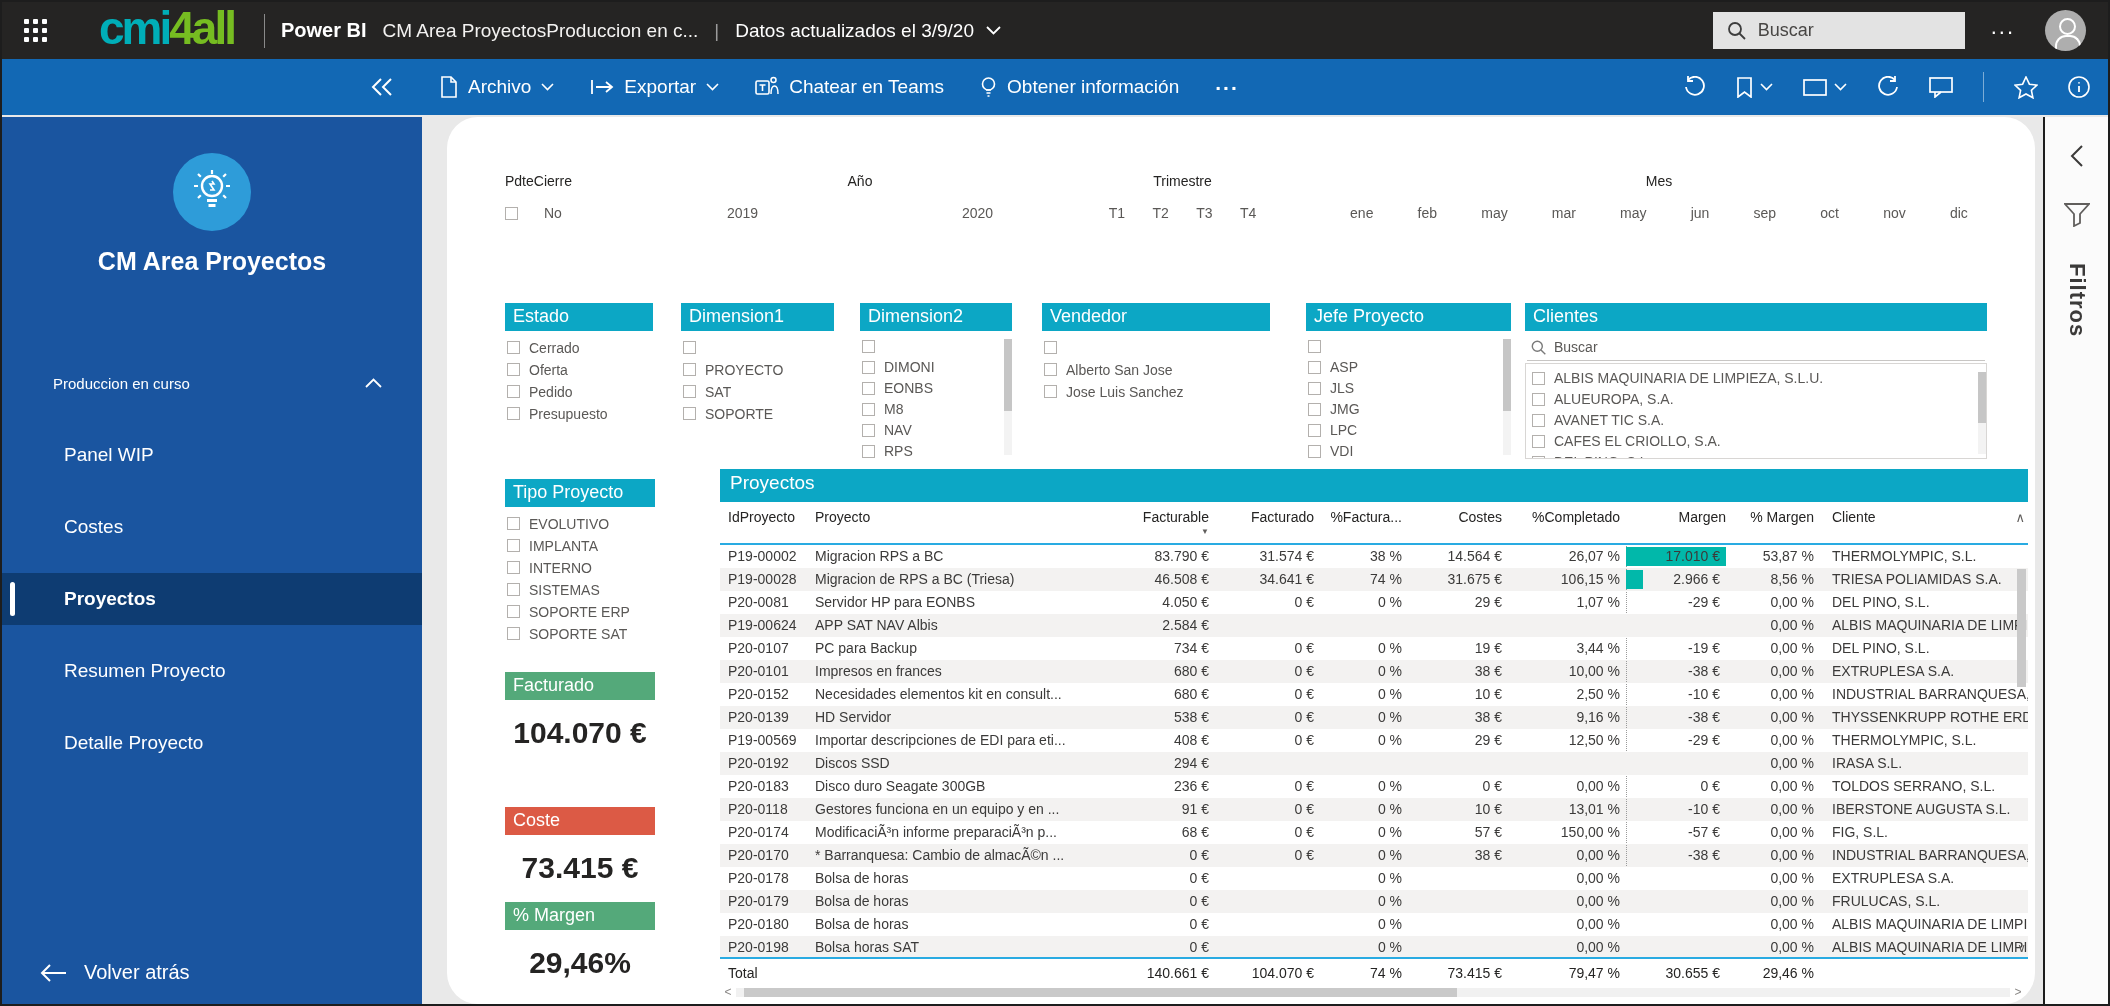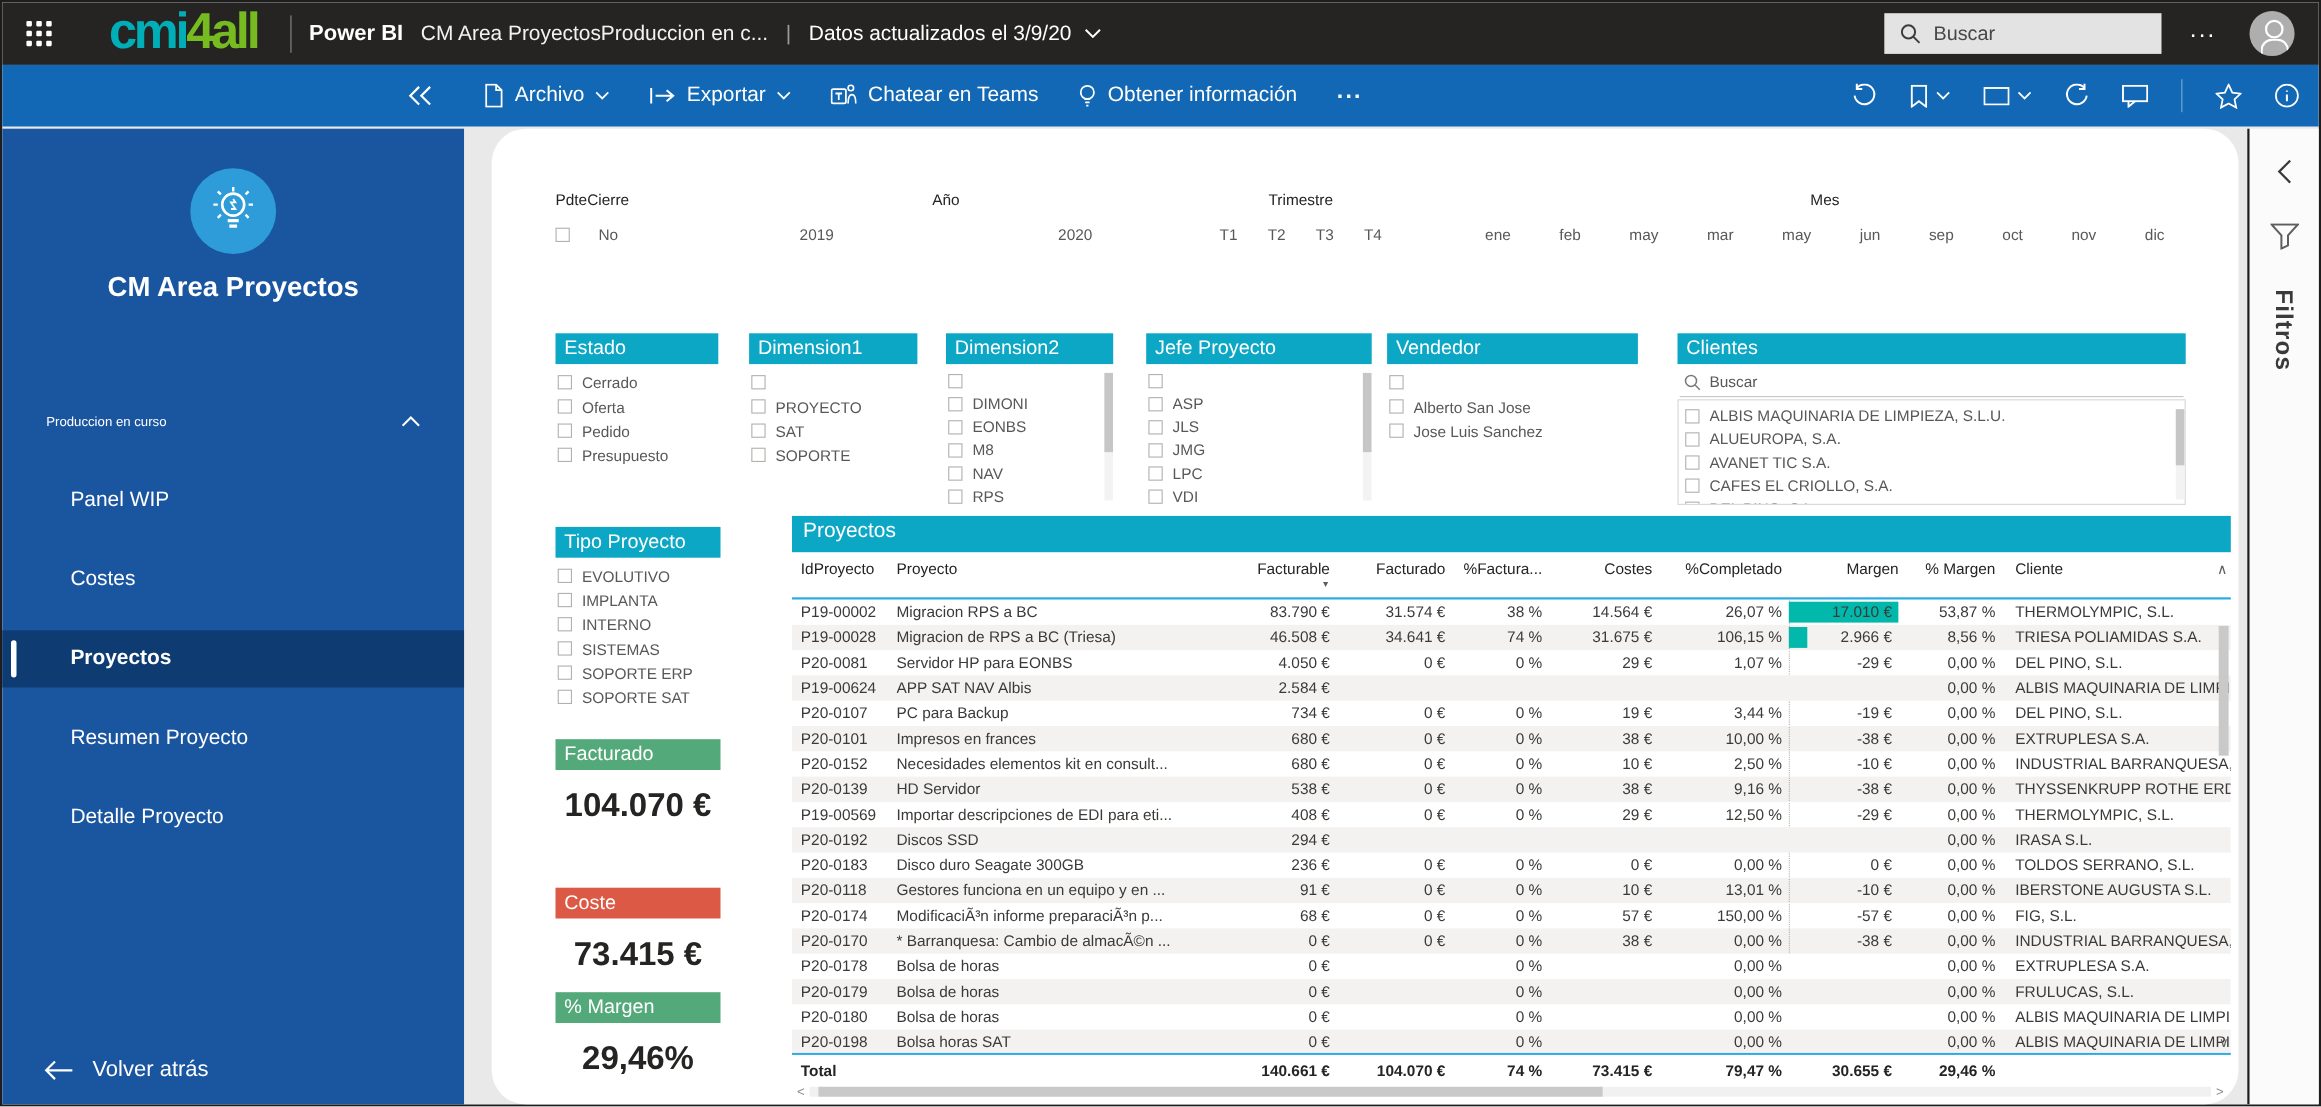--- a/index.html
+++ b/index.html
@@ -40,21 +40,21 @@
   .tb-right{margin-left:auto;display:flex;align-items:center;gap:30px;}
   .tb-right .sep{width:1px;height:30px;background:rgba(255,255,255,.45);}
   .iconbtn{display:flex;align-items:center;gap:7px;cursor:pointer;}
 
   
   .sidebar{position:absolute;top:115px;left:0;width:420px;bottom:0;background:var(--sidebar-bg,#1A55A0);color:#fff;}
   .side-icon{width:78px;height:78px;border-radius:50%;background:#2E9CD9;margin:36px auto 16px;
              display:flex;align-items:center;justify-content:center;}
   .side-title{text-align:center;font-size:25px;font-weight:700;margin-bottom:81px;}
   .side-section{display:flex;justify-content:space-between;align-items:center;
-                padding:0 40px 0 40px;font-size:12px;height:52px;cursor:pointer;}
+                padding:0 40px 0 51px;font-size:15px;height:52px;cursor:pointer;}
   .side-item{padding-left:62px;font-size:19px;height:52px;display:flex;align-items:center;
              margin-top:20px;cursor:pointer;position:relative;}
   .side-item.sel{background:var(--sidebar-selected,#0E3C72);font-weight:700;}
   .side-item.sel::before{content:'';position:absolute;left:8px;top:9px;bottom:9px;width:5px;
                          background:#fff;border-radius:3px;}
   .side-back{position:absolute;bottom:20px;left:38px;display:flex;gap:18px;font-size:20px;
              align-items:center;cursor:pointer;}
 
   
   .main{position:absolute;top:115px;left:420px;right:65px;bottom:0;background:#E9E9E9;}
@@ -115,21 +115,21 @@
   .c8{width:92px;text-align:right;padding-right:4px;}
   .c9{flex:1;padding-left:14px;overflow:hidden;white-space:nowrap;}
   .t-body{flex:1;position:relative;overflow:hidden;}
   .trow{display:flex;height:23px;line-height:23px;cursor:pointer;}
   .trow.alt{background:#F3F2F1;}
   .td{white-space:nowrap;overflow:hidden;}
   .c7 span{position:relative;padding-right:6px;}
   .mbar{position:absolute;left:0;top:2px;bottom:2px;background:var(--table-bar,#01B8AA);}
   .c7.axis::before{content:'';position:absolute;left:0;top:-1px;bottom:-1px;border-left:1px dotted #9a9a9a;}
   .t-total{display:flex;height:28px;line-height:28px;border-top:2px solid var(--accent-line,#29ABE2);
-           font-weight:700;color:#252423;}
+           font-weight:400;color:#252423;}
   .vup{position:absolute;right:3px;top:8px;font-size:13px;color:#605E5C;cursor:pointer;}
   .vtrack{position:absolute;right:0;top:0;bottom:0;width:13px;}
   .vthumb{position:absolute;right:2px;top:24px;width:9px;height:118px;background:#C9C9C9;cursor:pointer;}
   .vdown{position:absolute;right:2px;bottom:2px;font-size:12px;color:#605E5C;cursor:pointer;}
   .t-hscroll{height:14px;display:flex;align-items:center;padding-right:2px;}
   .harrow{width:16px;font-size:12px;color:#8A8886;text-align:center;cursor:pointer;}
   .htrack{flex:1;height:9px;background:#F1F1F1;position:relative;cursor:pointer;}
   .hthumb{position:absolute;left:8px;width:56%;top:0;bottom:0;background:#C9C9C9;}
 
   
@@ -416,20 +416,37 @@
               </div>
               <div class="sopt">
                 <div class="cb"></div>
                 <span>RPS</span>
               </div>
               <div class="sl-scroll">
                 <div class="thumb"></div>
               </div>
             </div>
           </div>
+          <div class="slicer" style="width: 228px; margin-right: 36px;">
+            <div class="slicer-header">Vendedor</div>
+            <div class="slicer-list">
+              <div class="sopt">
+                <div class="cb"></div>
+                <span></span>
+              </div>
+              <div class="sopt">
+                <div class="cb"></div>
+                <span>Alberto San Jose</span>
+              </div>
+              <div class="sopt">
+                <div class="cb"></div>
+                <span>Jose Luis Sanchez</span>
+              </div>
+            </div>
+          </div>
           <div class="slicer" style="width: 205px; margin-right: 14px;">
             <div class="slicer-header">Jefe Proyecto</div>
             <div class="slicer-list">
               <div class="sopt">
                 <div class="cb"></div>
                 <span></span>
               </div>
               <div class="sopt">
                 <div class="cb"></div>
                 <span>ASP</span>
@@ -445,37 +462,20 @@
               <div class="sopt">
                 <div class="cb"></div>
                 <span>LPC</span>
               </div>
               <div class="sopt">
                 <div class="cb"></div>
                 <span>VDI</span>
               </div>
               <div class="sl-scroll">
                 <div class="thumb"></div>
-              </div>
-            </div>
-          </div>
-          <div class="slicer" style="width: 228px; margin-right: 36px;">
-            <div class="slicer-header">Vendedor</div>
-            <div class="slicer-list">
-              <div class="sopt">
-                <div class="cb"></div>
-                <span></span>
-              </div>
-              <div class="sopt">
-                <div class="cb"></div>
-                <span>Alberto San Jose</span>
-              </div>
-              <div class="sopt">
-                <div class="cb"></div>
-                <span>Jose Luis Sanchez</span>
               </div>
             </div>
           </div>
           <div class="slicer" style="width: 462px; margin-right: 0px;">
             <div class="slicer-header">Clientes</div>
             <div class="sl-search">
               <svg width="15" height="15" viewBox="0 0 15 15">
                 <circle cx="6.3" cy="6.3" r="5" fill="none" stroke="#7a7a7a" stroke-width="1.4"></circle>
                 <path d="M10 10l4.3 4.3" stroke="#7a7a7a" stroke-width="1.4"></path>
               </svg>

